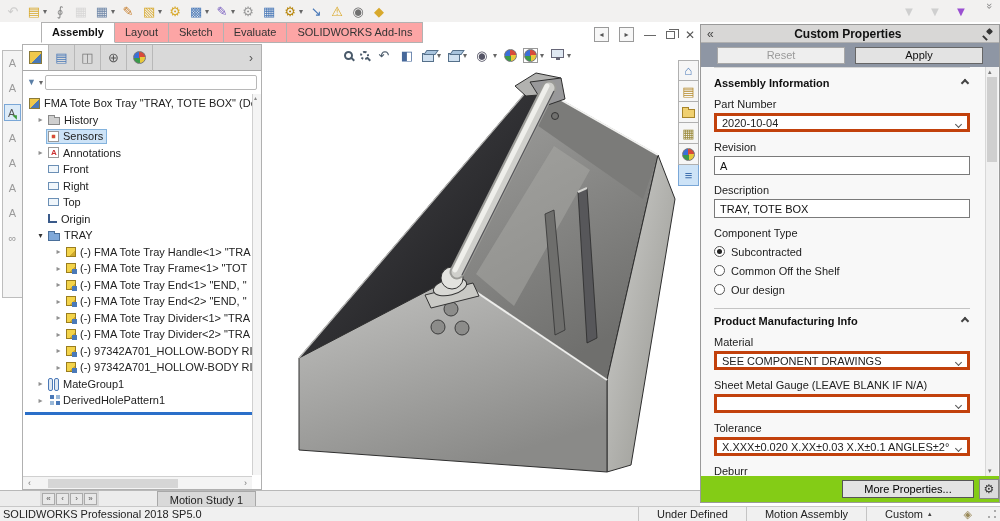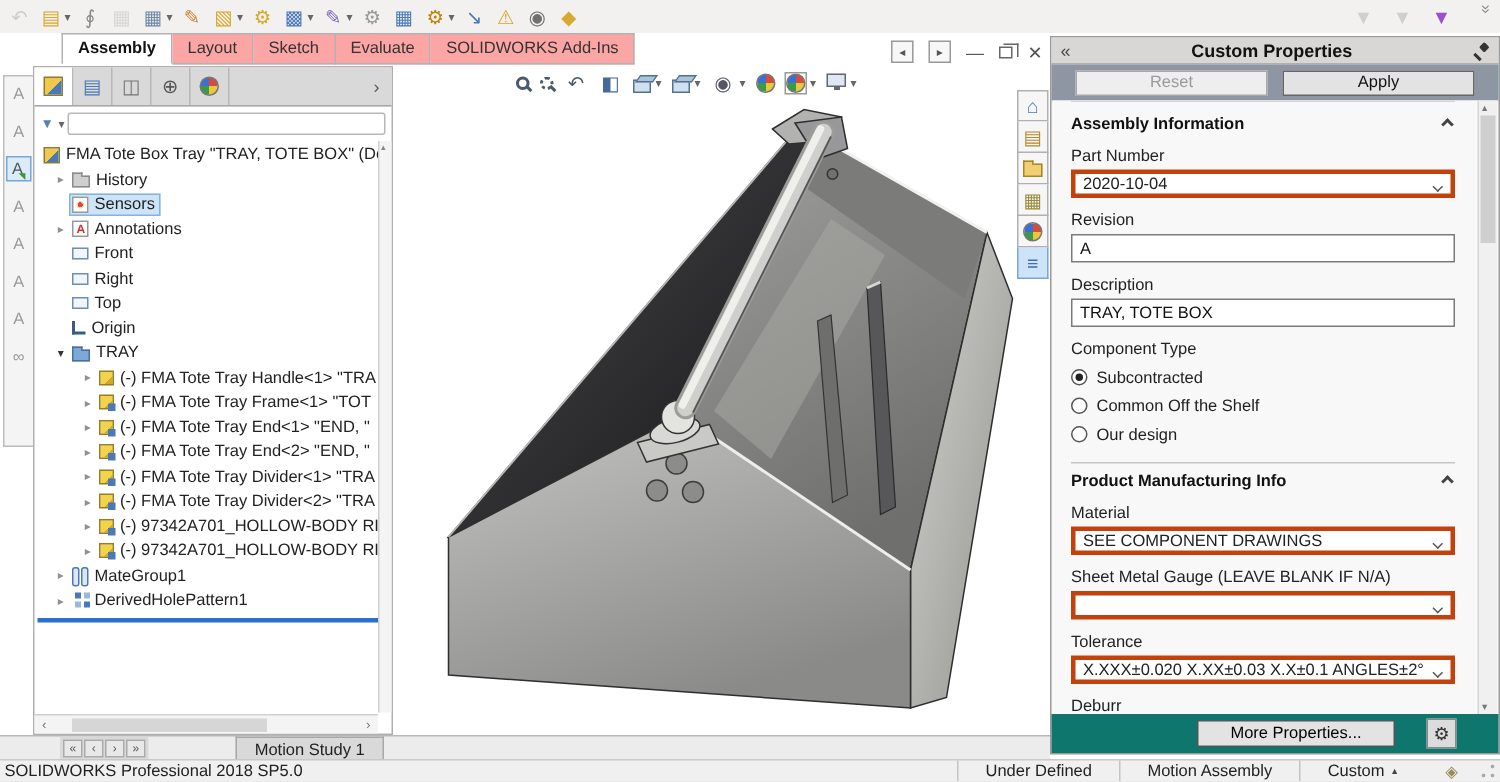--- a/index.html
+++ b/index.html
@@ -158,22 +158,22 @@
   .tinput { margin-top:3px; height:19px; width:100%; background:#fff; border:1px solid #7a7a7a;
             font-size:11px; font-family:"Liberation Sans",sans-serif; padding:0 5px; color:#111; }
   .radio-row { display:flex; align-items:center; gap:6px; margin-top:6px; height:13px; }
   .radio { width:11px; height:11px; border:1px solid #555; border-radius:50%; background:#fff; position:relative; }
   .radio.sel::after { content:""; position:absolute; inset:2px; background:#222; border-radius:50%; }
   .divline { margin-top:12px; border-top:1px solid #c4c4c4; }
   .rp-scroll { position:absolute; right:0; top:0; bottom:0; width:13px; background:#f0f0f0; border-left:1px solid #d8d8d8; }
   .rp-scroll .up { position:absolute; top:1px; left:2px; font-size:7px; color:#777; }
   .rp-scroll .dn { position:absolute; bottom:1px; left:2px; font-size:7px; color:#777; }
   .rp-thumb { position:absolute; top:10px; left:1px; width:10px; height:85px; background:#cfcfcf; }
-  .rp-foot { position:absolute; left:0; right:0; bottom:0; height:26px; background:#0f766e; display:flex;
-             align-items:center; justify-content:flex-end; gap:21px; padding-right:28px; }
+  .rp-foot { position:absolute; left:0; right:0; bottom:0; height:26px; background:#84cc16; display:flex;
+             align-items:center; justify-content:flex-end; gap:5px; }
   .btn-more { height:18px; width:132px; background:#e3e3e3; border:1px solid #555; font-size:11px;
               font-family:"Liberation Sans",sans-serif; }
   .gearbtn { width:20px; height:20px; background:#dcdcdc; border:1px solid #888; display:flex;
              align-items:center; justify-content:center; font-size:12px; color:#333; }
 
   
   .bottomtabs { position:absolute; left:0; top:490px; width:700px; height:16px; background:#ececec;
                 border-top:1px solid #b8b8b8; display:flex; align-items:stretch; }
   .bt-nav { margin-left:40px; display:flex; align-items:center; gap:1px; padding:1px 2px; background:#d9d9d9; }
   .bt-nav span { width:13px; height:12px; background:#e8e8e8; border:1px solid #aaa; font-size:8px; color:#555;

